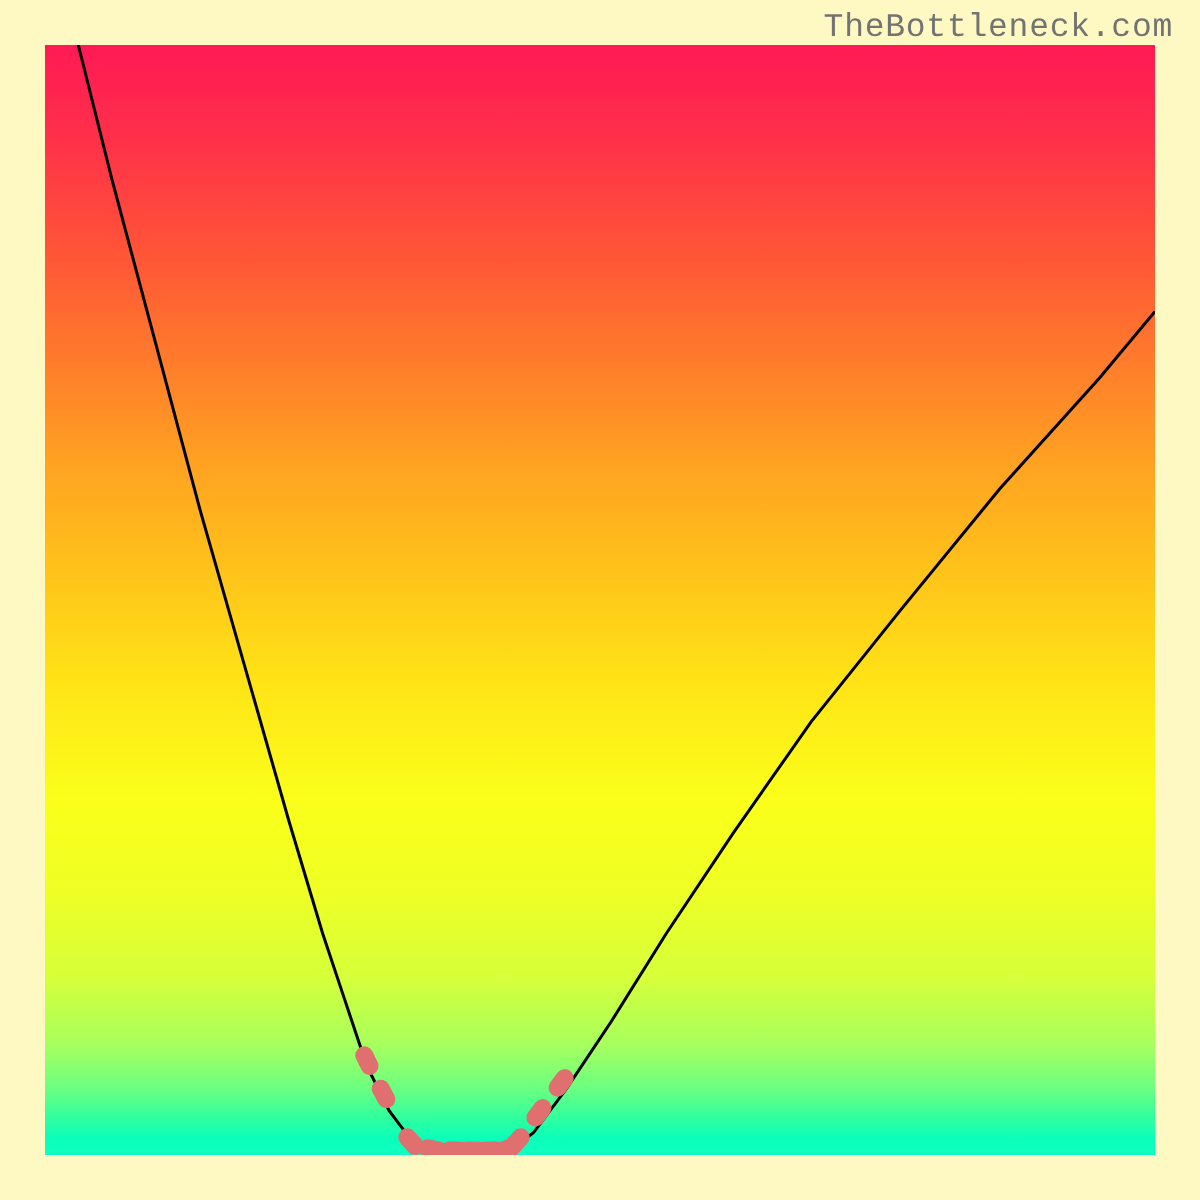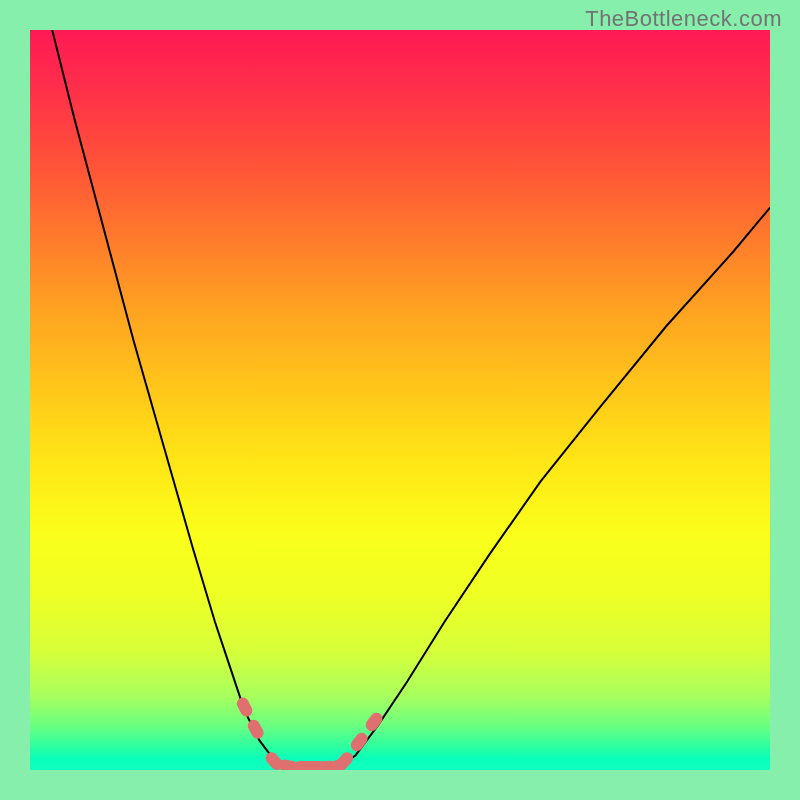--- a/index.html
+++ b/index.html
@@ -8,21 +8,22 @@
     width: 800px;
     height: 800px;
     background: #000;
     overflow: hidden;
     font-family: -apple-system, BlinkMacSystemFont, "Segoe UI", Arial, sans-serif;
   }
   .outer {
     position: relative;
     width: 800px;
     height: 800px;
-    background: #86efac;
+    background: #fef9c3;
+    font-family: Liberation Mono, monospace;
   }
   .watermark {
     position: absolute;
     top: 6px;
     right: 18px;
     color: #737373;
     font-size: 22px;
     font-weight: 400;
     letter-spacing: 0.5px;
     z-index: 10;

